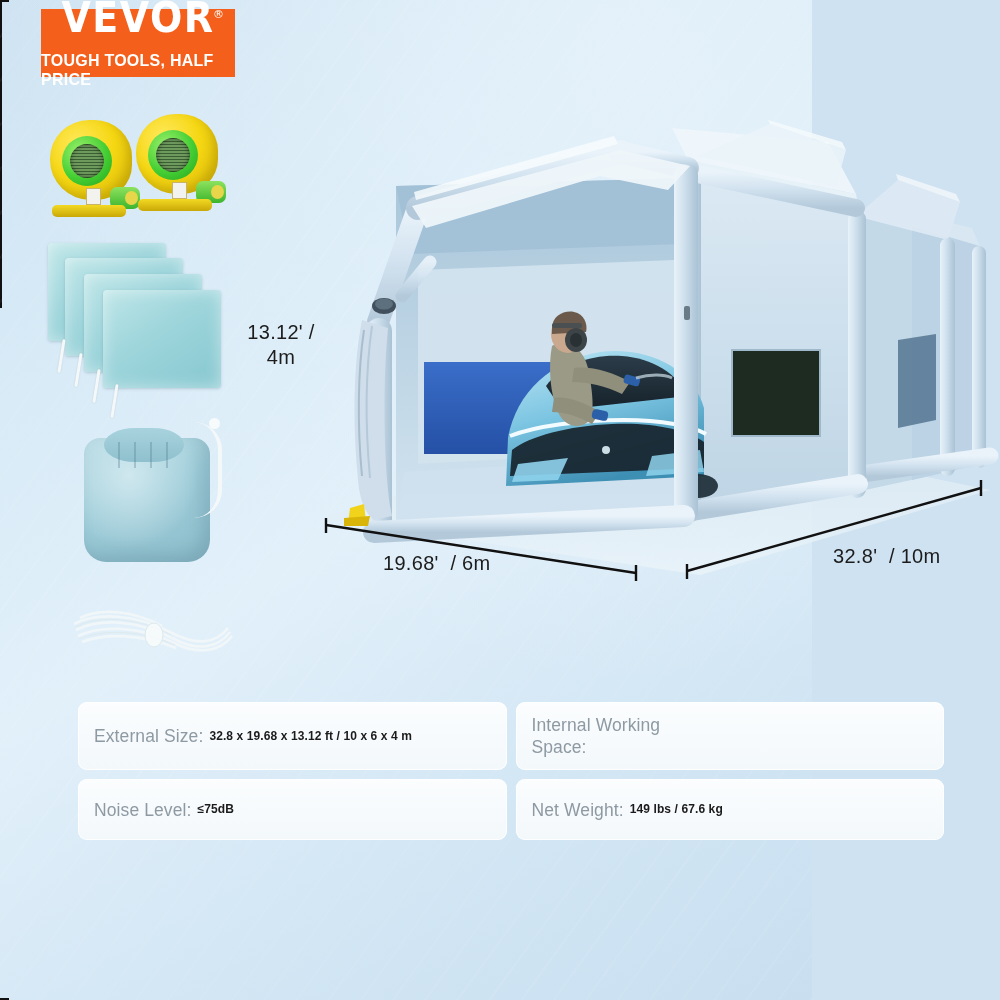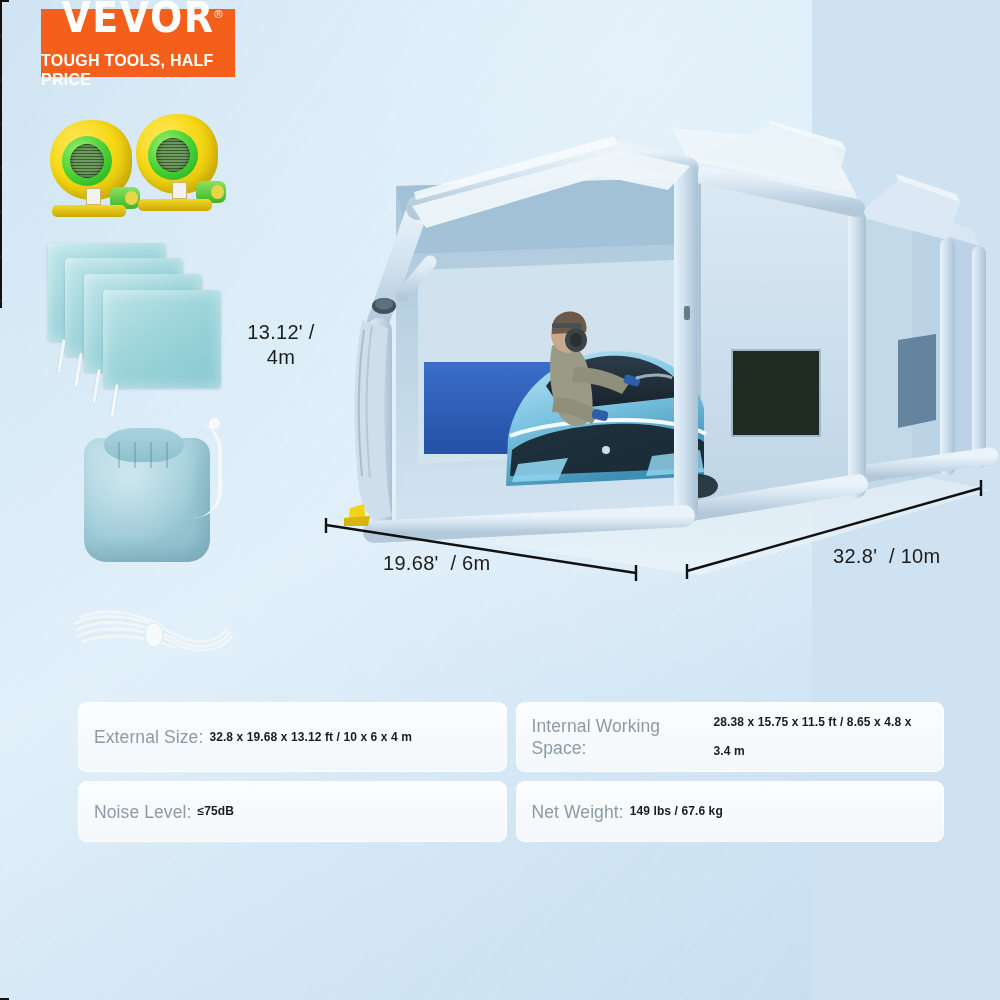--- a/index.html
+++ b/index.html
@@ -404,21 +404,20 @@
 
   <div id="spec">
 
     <div class="cell tall kwrap">
       <span class="k">External Size:</span>
       <span class="v">32.8 x 19.68 x 13.12 ft / 10 x 6 x 4 m</span>
     </div>
 
     <div class="cell tall kwrap2">
       <span class="k">Internal Working Space:</span>
-      <span class="v">28.38 x 15.75 x 11.5 ft / 8.65 x 4.8 x 3.4 m</span>
     </div>
 
 
 
 
     <div class="cell">
       <span class="k">Noise Level:</span>
       <span class="v">≤75dB</span>
     </div>
 

